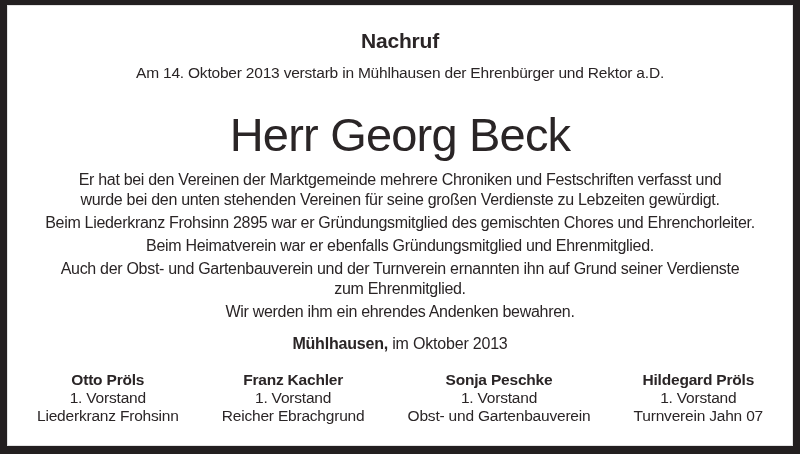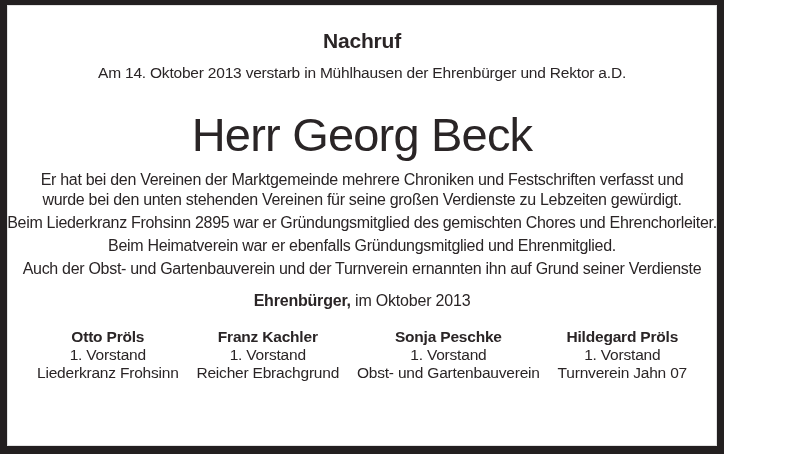--- a/index.html
+++ b/index.html
@@ -2,21 +2,21 @@
 <html style="--frame: #231f20; --background: #ffffff; --text: #2a2526;"><head>
 <meta charset="utf-8">
 <style>
   html, body {
     margin: 0;
     padding: 0;
     background: #ffffff;
   }
   .frame {
     position: relative;
-    width: 724px;
+    width: 800px;
     height: 454px;
     box-sizing: border-box;
     background: var(--frame, #231f20);
     padding: 5px 7px 8px 7px;
   }
   .card {
     width: 100%;
     height: 100%;
     box-sizing: border-box;
     background: var(--background, #ffffff);
@@ -97,25 +97,29 @@
         <span class="line">wurde bei den unten stehenden Vereinen für seine großen Verdienste zu Lebzeiten gewürdigt.</span>
       </p>
       <p class="para">
         <span class="line">Beim Liederkranz Frohsinn 2895 war er Gründungsmitglied des gemischten Chores und Ehrenchorleiter.</span>
       </p>
       <p class="para">
         <span class="line">Beim Heimatverein war er ebenfalls Gründungsmitglied und Ehrenmitglied.</span>
       </p>
       <p class="para">
         <span class="line">Auch der Obst- und Gartenbauverein und der Turnverein ernannten ihn auf Grund seiner Verdienste</span>
+        <span class="line">zum Ehrenmitglied.</span>
+      </p>
+      <p class="para">
+        <span class="line">Wir werden ihm ein ehrendes Andenken bewahren.</span>
       </p>
     </div>
 
     <div class="dateline">
-      <span class="dateline-place">Ehrenbürger,</span>
+      <span class="dateline-place">Mühlhausen,</span>
       <span class="dateline-rest">im Oktober 2013</span>
     </div>
 
     <div class="sigs">
       <div class="sig">
         <div class="sig-name">Otto Pröls</div>
         <div class="sig-role">1. Vorstand</div>
         <div class="sig-org">Liederkranz Frohsinn</div>
       </div>
       <div class="sig">

